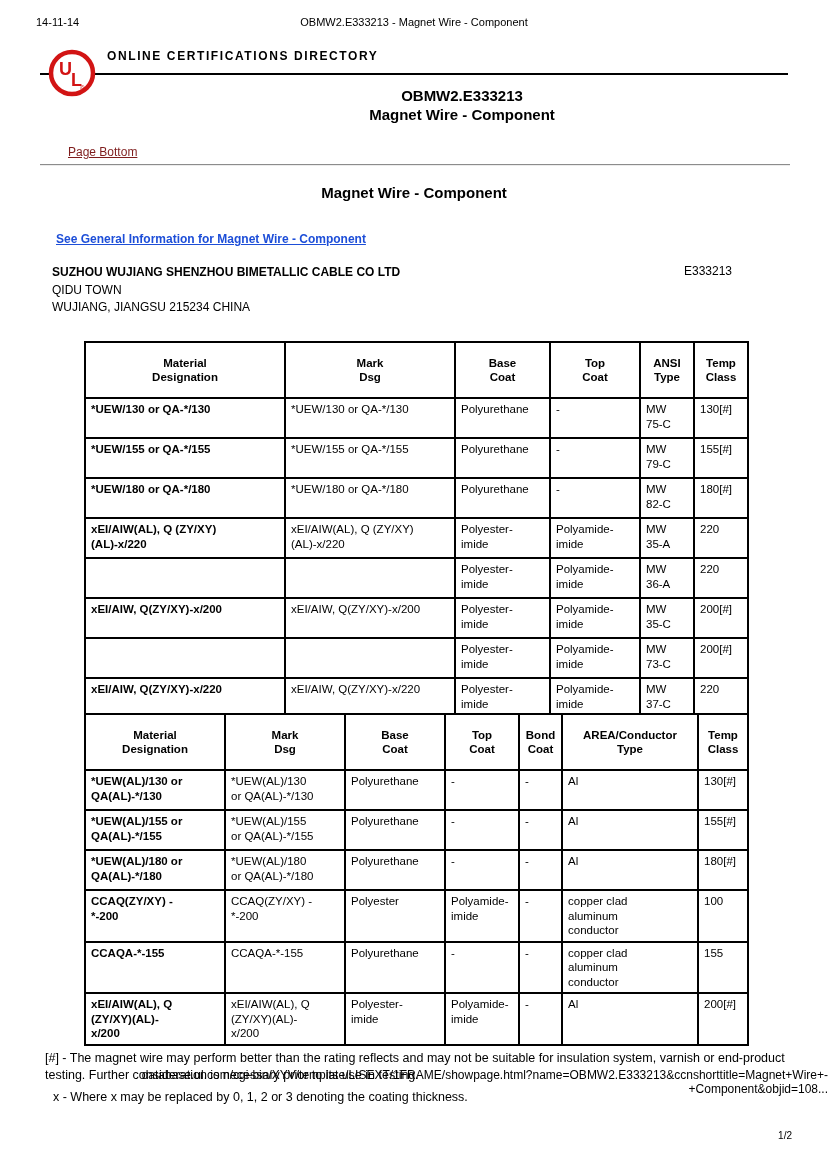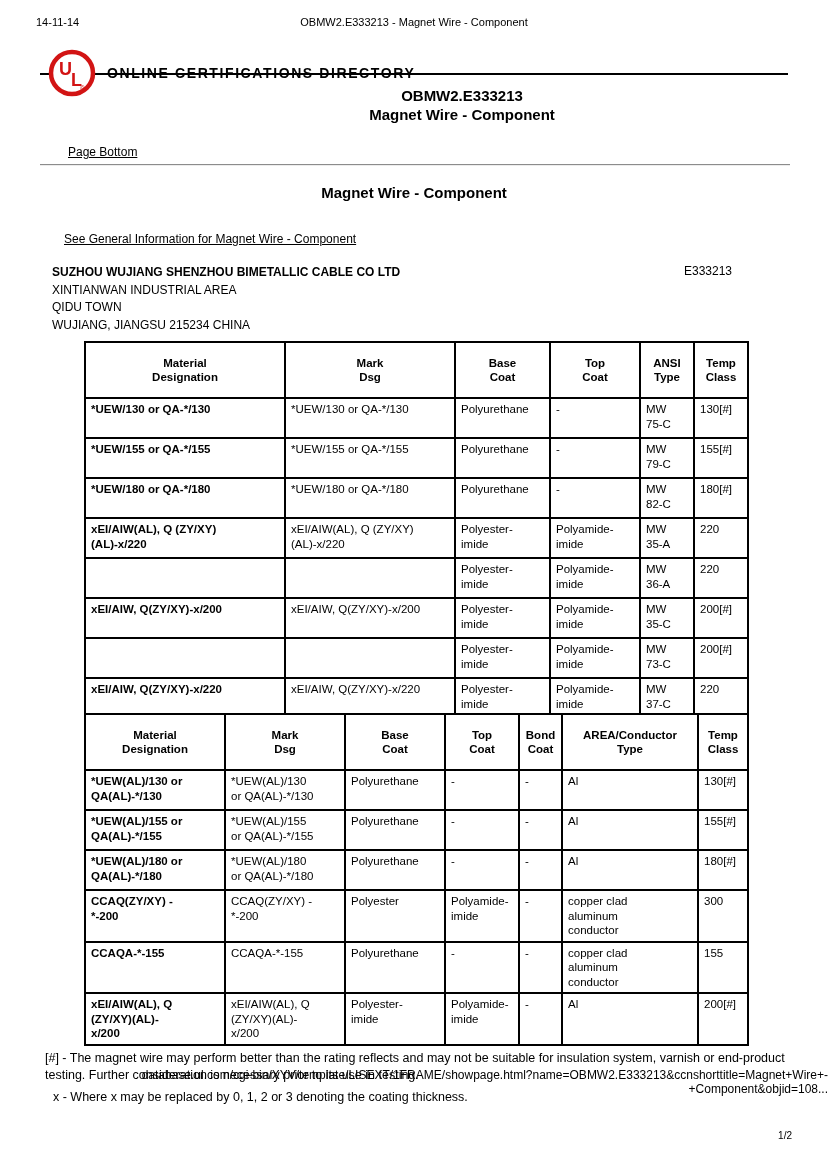--- a/index.html
+++ b/index.html
@@ -9,32 +9,32 @@
 
   
   .print-date { position:absolute; left:36px; top:16px; font-size:11px; }
   .print-title { position:absolute; left:0; top:16px; width:100%; text-align:center; font-size:11px; }
   .footer-url { position:absolute; left:36px; top:1068px; font-size:12px;text-align:right; }
   .page-indicator { position:absolute; right:36px; top:1130px; font-size:10px; }
 
   
   .brand-underline { position:absolute; left:40px; top:73px; width:748px; height:2px; background:#000; }
   .ul-logo { position:absolute; left:47px; top:48px; width:50px; height:50px; }
-  .directory-title { position:absolute; left:107px; top:65px; font-size:14px; font-weight:bold; letter-spacing:1.6px; }
+  .directory-title { position:absolute; left:107px; top:49px; font-size:12px; font-weight:bold; letter-spacing:1.6px; }
 
   .main-title { position:absolute; left:0; top:86px; width:100%; text-align:center; font-size:15px; font-weight:bold; line-height:19px;margin-left:48px; }
 
-  .page-bottom-link { position:absolute; left:68px; top:145px; font-size:12px; color:#000000; text-decoration:underline; cursor:pointer; }
+  .page-bottom-link { position:absolute; left:68px; top:145px; font-size:12px; color:#7f1d1d; text-decoration:underline; cursor:pointer; }
 
   .rule { position:absolute; left:40px; top:164px; width:750px; height:2px;
           border-top:1px solid #8c8c8c; border-bottom:1px solid #ececec; }
 
   .section-title { position:absolute; left:0; top:184px; width:100%; text-align:center; font-size:15px; font-weight:bold; }
 
-  .general-info-link { position:absolute; left:64px; top:232px; font-size:12px; color:#000000; text-decoration:underline; cursor:pointer; }
+  .general-info-link { position:absolute; left:56px; top:232px; font-size:12px; color:#1d4ed8; text-decoration:underline; cursor:pointer;font-weight:bold; }
 
   .company-block { position:absolute; left:52px; top:264px; width:700px; font-size:12px; line-height:17.5px; }
   .company-name { font-weight:bold; }
   .file-number { position:absolute; left:684px; top:264px; font-size:12px;text-align:center; }
 
   
   table { position:absolute; border-collapse:collapse; table-layout:fixed; background:#fff; }
   #table1 { left:84px; top:341px; width:663px; }
   #table2 { left:84px; top:713px; width:663px; }
   th, td { border:2px solid #000; white-space:pre-line; overflow:hidden; }
@@ -75,21 +75,20 @@
   <a class="page-bottom-link">Page Bottom</a>
 
   <div class="rule"></div>
 
   <div class="section-title">Magnet Wire - Component</div>
 
   <a class="general-info-link">See General Information for Magnet Wire - Component</a>
 
   <div class="company-block">
     <div class="company-name">SUZHOU WUJIANG SHENZHOU BIMETALLIC CABLE CO LTD</div>
-    <div>XINTIANWAN INDUSTRIAL AREA</div>
     <div>QIDU TOWN</div>
     <div>WUJIANG, JIANGSU 215234 CHINA</div>
   </div>
   <div class="file-number">E333213</div>
 
   <table id="table1">
     <colgroup>
       <col style="width:200px">
         <col style="width:170px">
         <col style="width:95px">
@@ -268,21 +267,21 @@
 *-200</td>
           <td>CCAQ(ZY/XY) -
 *-200</td>
           <td>Polyester</td>
           <td>Polyamide-
 imide</td>
           <td>-</td>
           <td>copper clad
 aluminum
 conductor</td>
-          <td>300</td>
+          <td>100</td>
         </tr>
         <tr>
           <td class="col0">CCAQA-*-155</td>
           <td>CCAQA-*-155</td>
           <td>Polyurethane</td>
           <td>-</td>
           <td>-</td>
           <td>copper clad
 aluminum
 conductor</td>

